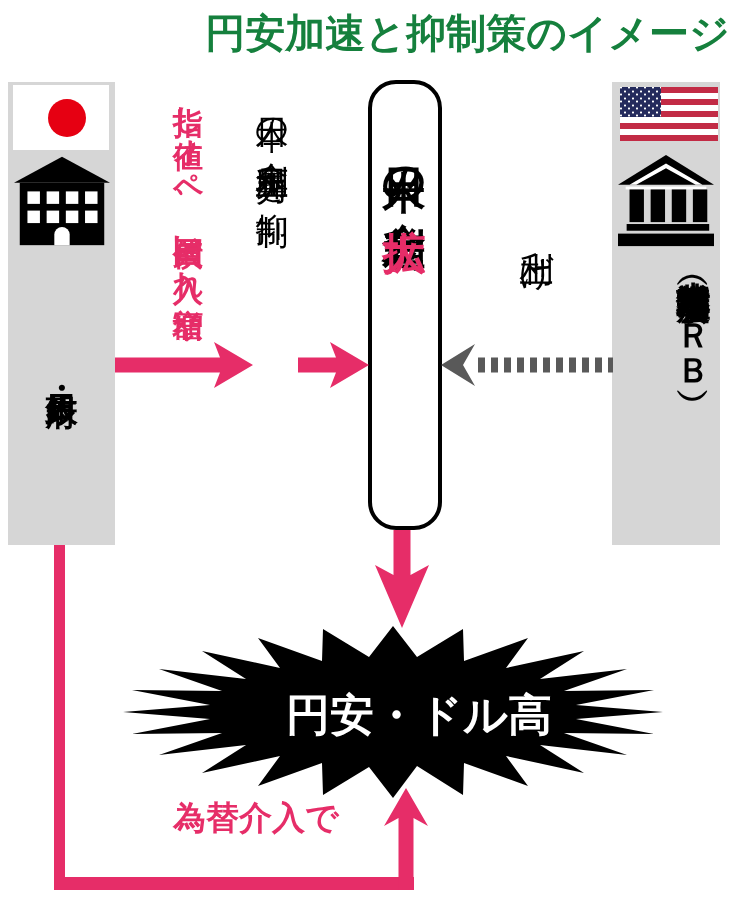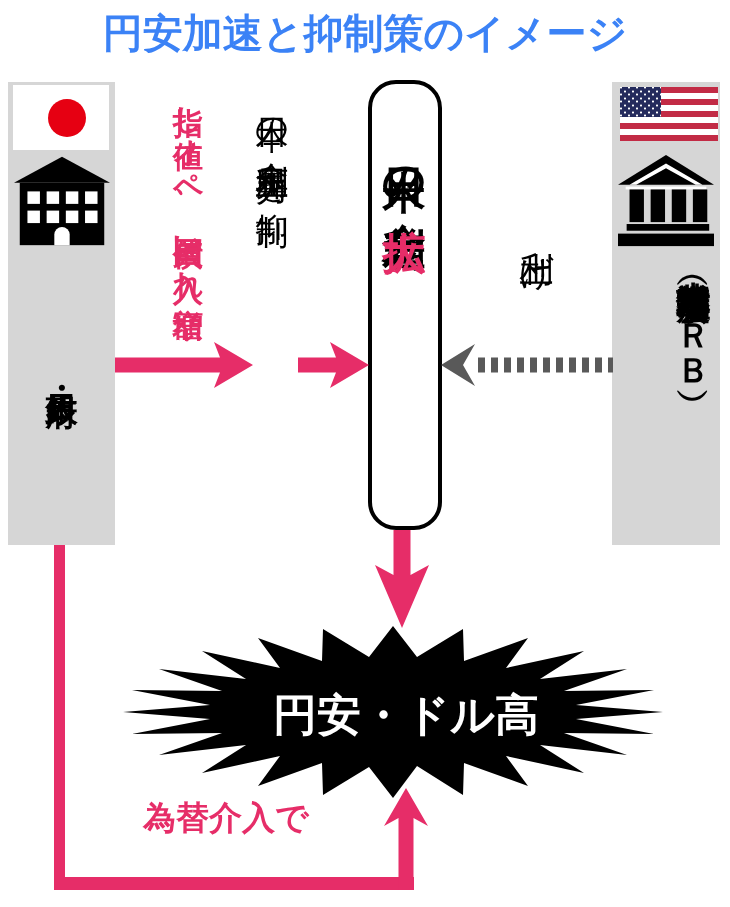--- a/index.html
+++ b/index.html
@@ -5,21 +5,21 @@
   html,body{margin:0;padding:0;background:#fff;}
   #canvas{position:relative;width:730px;height:907px;background:#fff;overflow:hidden;
           font-family:"DejaVu Sans",sans-serif;}
   .abs{position:absolute;}
   .gothic{font-family:"DejaVu Sans","Liberation Sans",sans-serif;font-weight:bold;}
   .mincho{font-family:"DejaVu Serif","Liberation Serif",serif;}
   .v{writing-mode:vertical-rl;text-orientation:mixed;}
   .pink{color:#e62d68;}
   .panel{background:#d6d6d6;}
   
-  #title{left:0;top:6px;width:730px;text-align:center;font-size:40px;letter-spacing:0px;color:#3b82f6;}
+  #title{left:0;top:6px;width:730px;text-align:right;font-size:40px;letter-spacing:0px;color:#15803d;}
   
   #left-panel{left:8px;top:82px;width:107px;height:463px;}
   #jp-flag{left:13px;top:85px;width:96px;height:65px;background:#fff;}
   #jp-disc{left:48px;top:99px;width:38px;height:38px;border-radius:50%;background:#e60012;}
   #jp-bldg{left:14px;top:156px;width:96px;height:90px;}
   #left-label{left:8px;top:270px;width:107px;height:200px;font-size:32px;line-height:107px;
               text-align:start;color:#000;display:flex;justify-content:center;}
   
   #boj-measures{left:122px;top:84px;width:88px;height:262px;font-size:30px;line-height:44px;font-weight:bold;}
   
@@ -33,23 +33,23 @@
   
   #right-panel{left:612px;top:82px;width:108px;height:463px;}
   #us-flag{left:620px;top:87px;width:98px;height:54px;
            background:repeating-linear-gradient(180deg,#c22b45 0 6px,#ffffff 6px 12px);}
   #us-canton{left:620px;top:87px;width:41px;height:30px;background:#242a5c;
              background-image:radial-gradient(#fff 1px,rgba(0,0,0,0) 1.4px),radial-gradient(#fff 1px,rgba(0,0,0,0) 1.4px);
              background-size:8px 7px,8px 7px;background-position:1px 1px,5px 4px;}
   #us-bldg{left:618px;top:153px;width:96px;height:95px;}
   #right-label{left:614px;top:254px;width:104px;height:270px;font-size:34px;line-height:49px;letter-spacing:1px;color:#000;}
   
-  #burst-label{left:256px;top:686px;width:300px;text-align:center;font-size:44px;color:#fff;}
+  #burst-label{left:269px;top:686px;width:300px;text-align:center;font-size:44px;color:#fff;}
   
-  #intervention{left:106px;top:798px;width:240px;text-align:center;font-size:33px;line-height:40px;font-weight:bold;}
+  #intervention{left:136px;top:798px;width:240px;text-align:center;font-size:33px;line-height:40px;font-weight:bold;}
   svg.layer{position:absolute;left:0;top:0;pointer-events:none;}
 </style>
 </head>
 <body>
 
 <div id="canvas">
 
   <div id="title" class="abs gothic">円安加速と抑制策のイメージ</div>
 
   <div id="left-panel" class="abs panel"></div>

